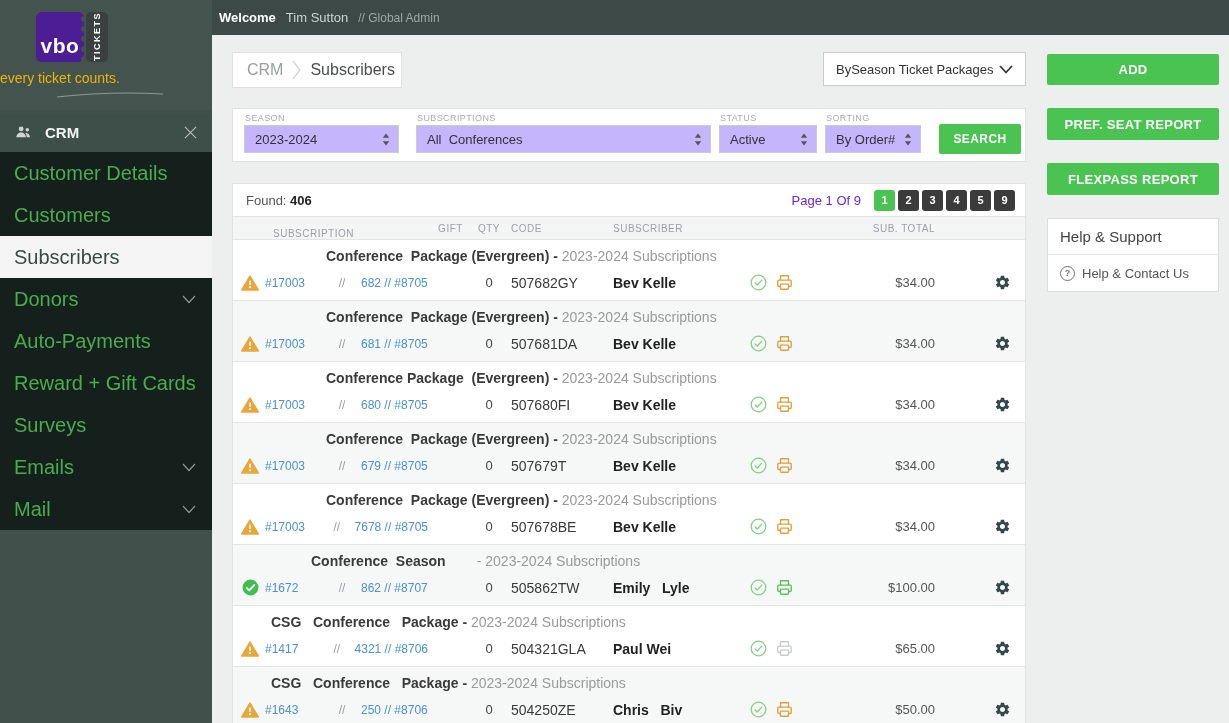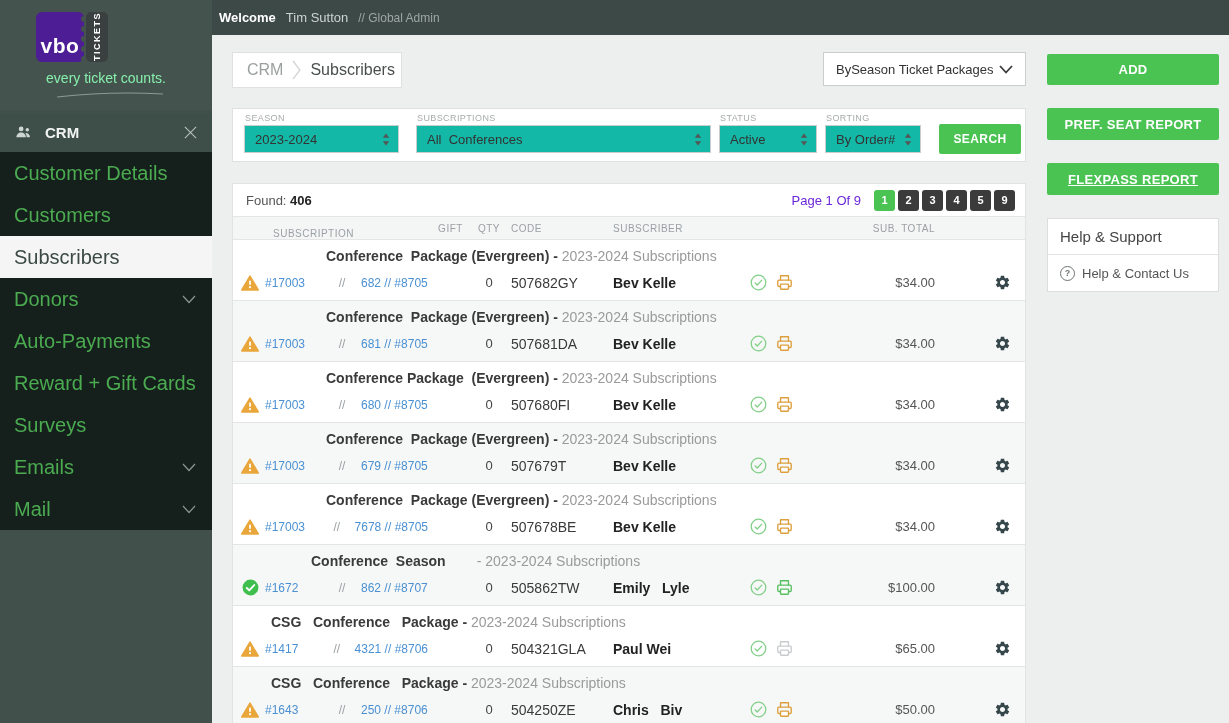--- a/index.html
+++ b/index.html
@@ -8,21 +8,21 @@
 
   
   .sidebar { position:absolute; left:0; top:0; width:212px; height:723px; background:#41504b; }
   .logo-area { position:relative; height:110px; background:#45534e; }
   .logo { position:absolute; left:36px; top:12px; width:72px; height:50px; }
   .logo-box { position:absolute; left:0; top:0; width:48px; height:50px; background:#4c1d95; border-radius:6px; display:flex; align-items:flex-end; justify-content:center; }
   .logo-box span { color:#fff; font-weight:bold; font-size:21px; line-height:1; padding-bottom:6px; letter-spacing:0.5px; }
   .scallops { position:absolute; left:45px; top:4px; width:6px; height:6px; border-radius:50%; background:#45534e; box-shadow:0 10px #45534e, 0 20px #45534e, 0 30px #45534e, 0 40px #45534e; }
   .logo-tab { position:absolute; left:50px; top:0; width:22px; height:50px; background:#3a403f; border-radius:5px; display:flex; align-items:center; justify-content:center; }
   .logo-tab span { writing-mode:vertical-rl; transform:rotate(180deg); color:#fff; font-size:9px; font-weight:bold; letter-spacing:1.5px; }
-  .tagline { position:absolute; left:0; top:70px; width:100%; text-align:center; color:#86efac; font-size:14px; }
+  .tagline { position:absolute; left:0; top:70px; width:100%; color:#eab308; font-size:14px; }
   .swoosh { position:absolute; left:55px; top:90px; }
 
   .crm-header { position:absolute; left:0; top:113px; width:212px; height:39px; background:#3e4e49; display:flex; align-items:center; padding:0 14px; }
   .crm-header .crm-label { color:#f2f4f3; font-size:15px; font-weight:bold; margin-left:12px; flex:1; }
   .menu { position:absolute; left:0; top:152px; width:212px; background:#15201c; }
   .side-item { height:42px; display:flex; align-items:center; padding:0 16px 0 14px; cursor:pointer; }
   .side-item .side-label { color:#4bab50; font-size:20px; flex:1; white-space:nowrap; }
   .side-item.selected { background:#f4f5f4; }
   .side-item.selected .side-label { color:#3c4a46; }
 
@@ -38,21 +38,21 @@
   .breadcrumb-card { position:absolute; left:20px; top:17px; width:170px; height:36px; background:#fff; border:1px solid #e0e0e0; display:flex; align-items:center; padding:0 14px; }
   .breadcrumb-card .b-root { color:#9aa09e; font-size:16px; }
   .breadcrumb-card .b-sep { margin:0 8px; display:flex; }
   .breadcrumb-card .b-cur { color:#4a4f4e; font-size:16px; }
 
   .view-select { position:absolute; left:611px; top:17px; width:203px; height:34px; background:#fff; border:1px solid #c9cdcb; display:flex; align-items:center; padding:0 12px; cursor:pointer; }
   .view-select .vs-val { flex:1; font-size:13px; color:#333; }
 
   .filter-card { position:absolute; left:20px; top:73px; width:794px; height:54px; background:#fff; border:1px solid #e0e0e0; }
   .f-label { position:absolute; font-size:9px; color:#a7aca9; letter-spacing:0.4px; top:4px; }
-  .f-select { position:absolute; top:16px; height:28px; border:1px solid #c9cdcb; background:#14b8a6; display:flex; align-items:center; padding:0 8px 0 10px; cursor:pointer; }
+  .f-select { position:absolute; top:16px; height:28px; border:1px solid #c9cdcb; background:#c4b5fd; display:flex; align-items:center; padding:0 8px 0 10px; cursor:pointer; }
   .f-select .f-val { flex:1; font-size:13px; color:#333; white-space:pre; }
   .search-btn { position:absolute; left:706px; top:15px; width:82px; height:30px; background:#4ac353; color:#fff; font-size:12px; font-weight:bold; border:none; border-radius:2px; letter-spacing:0.4px; cursor:pointer; }
 
   .results-card { position:absolute; left:20px; top:148px; width:794px; background:#fff; border:1px solid #e2e4e3; border-bottom:none; }
   .found-bar { height:33px; display:flex; align-items:center; padding:0 10px 0 13px; border-bottom:1px solid #e4e6e5; }
   .found-bar .f-found { font-size:13px; color:#555; }
   .found-bar .f-found b { color:#222; }
   .found-bar .spacer { flex:1; }
   .found-bar .p-label { font-size:13px; color:#6d28d9; margin-right:10px; }
   .page-btn { width:21px; height:21px; border-radius:3px; background:#3b3b3b; color:#fff; font-size:11px; font-weight:bold; display:flex; align-items:center; justify-content:center; margin-left:3px; cursor:pointer; }
@@ -83,21 +83,21 @@
   .c-icons { display:flex; align-items:center; gap:7px; padding-left:6px; }
   .c-total { text-align:right; padding-right:44px; font-size:13px; color:#555; }
   .c-gear { display:flex; justify-content:center; cursor:pointer; }
   .print-orange { color:#dd9f3e; } .print-green { color:#58bf60; } .print-gray { color:#c9cccd; }
 
   
   .right-col { position:absolute; left:835px; top:0; width:172px; }
   .action-btn { position:absolute; left:0; width:172px; background:#4ac353; color:#fff; border:none; border-radius:2px; font-weight:bold; font-size:13px; letter-spacing:0.3px; cursor:pointer; }
   .btn-add { top:19px; height:31px; }
   .btn-pref { top:73px; height:32px; }
-  .btn-flex { top:128px; height:32px;text-decoration:underline; }
+  .btn-flex { top:128px; height:32px; }
   .help-card { position:absolute; left:0; top:183px; width:172px; background:#fff; border:1px solid #ddd; }
   .help-title { height:36px; display:flex; align-items:center; padding:0 12px; font-size:15px; color:#444; border-bottom:1px solid #e4e4e4; }
   .help-link { height:36px; display:flex; align-items:center; padding:0 12px; font-size:13px; color:#555; cursor:pointer; }
   .q-circle { width:15px; height:15px; border:1.4px solid #6d7472; border-radius:50%; display:inline-flex; align-items:center; justify-content:center; font-size:9px; color:#6d7472; font-weight:bold; margin-right:7px; flex:none; }
 </style>
 </head>
 <body>
 
 <div class="app">
 

